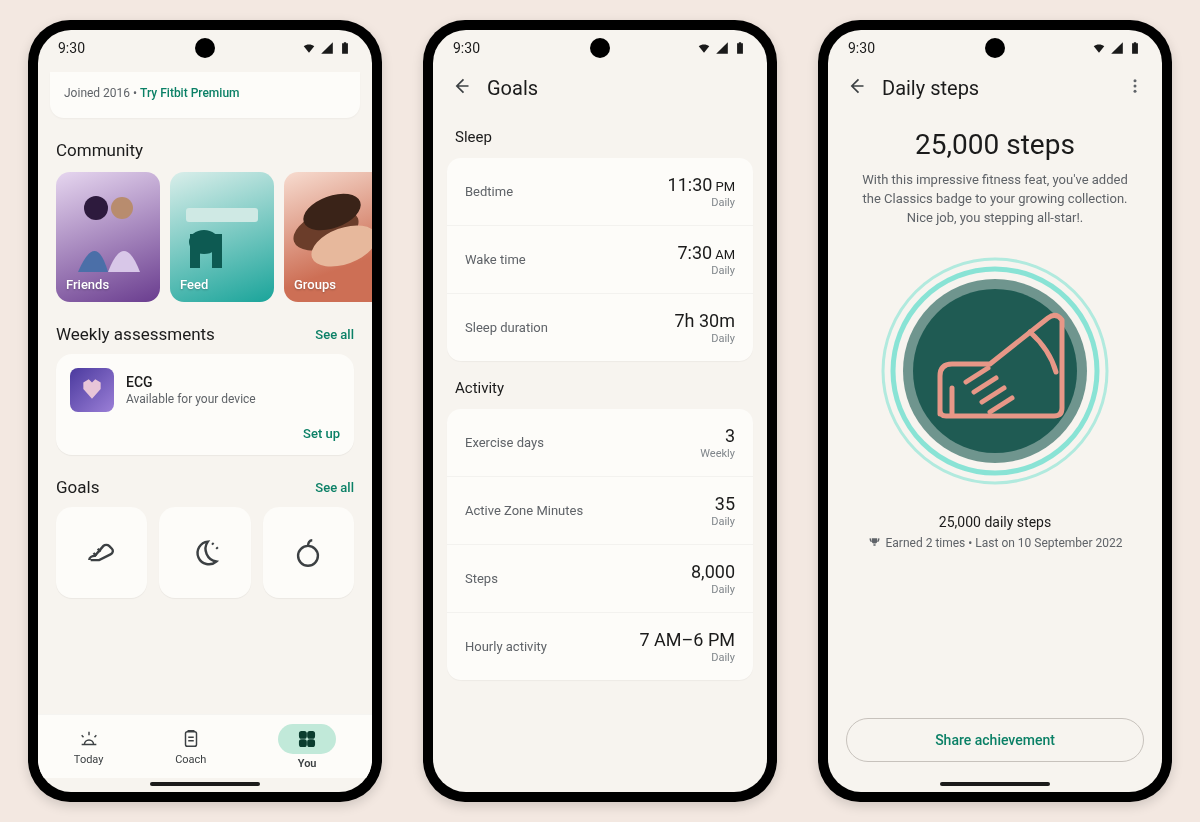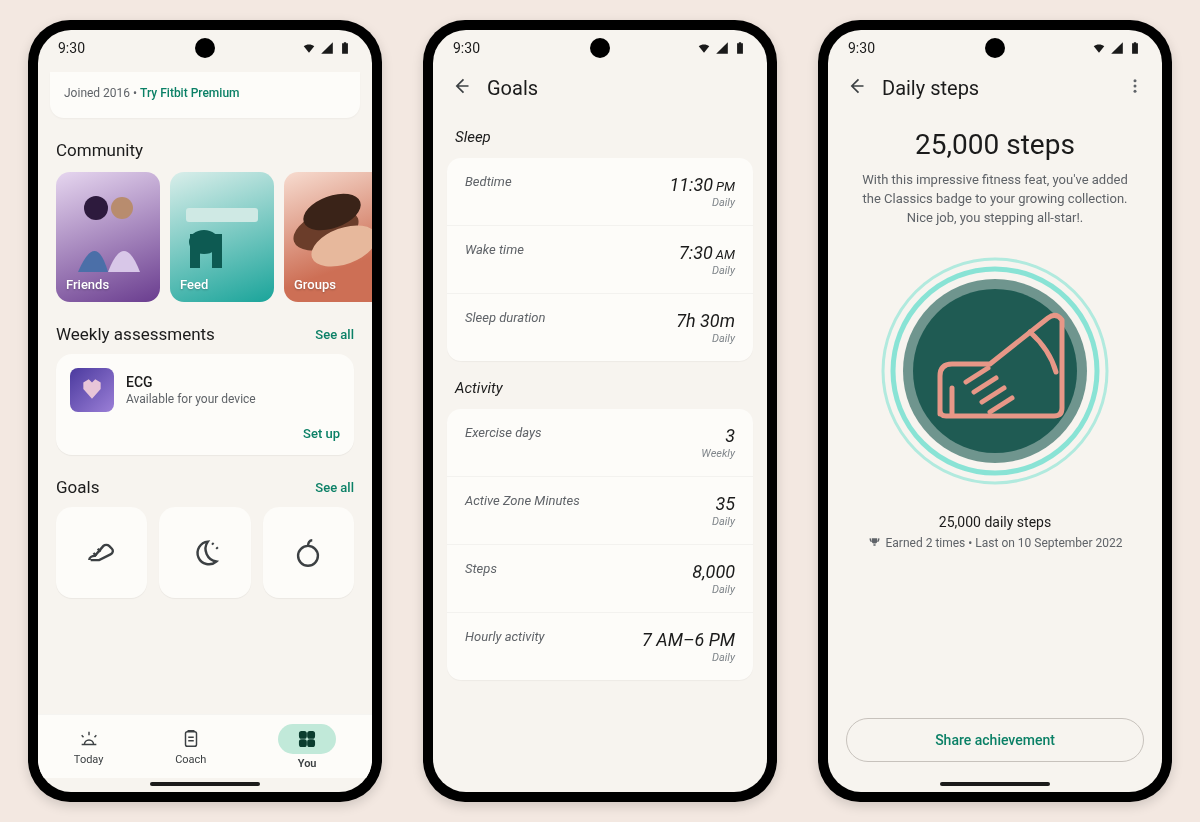--- a/index.html
+++ b/index.html
@@ -116,30 +116,30 @@
   
   .appbar { display:flex; align-items:center; gap:16px; padding:4px 18px 4px; height:44px; flex-shrink:0; }
   .back-arrow svg { width:20px; height:20px; stroke:#3c4043; stroke-width:2; fill:none; }
   .appbar-title { font-size:20px; color:#1b1b1b; }
   .s2-group-title { font-size:15px; color:#1b1b1b; margin:18px 22px 12px; }
   .setting-list {
     background:#fdfcf9; border-radius:14px; margin:0 14px;
     box-shadow: 0 1px 1px rgba(0,0,0,.04);
   }
   .setting-row {
-    display:flex; justify-content:space-between; 
+    display:flex; justify-content:space-between; align-items:center;
     padding:16px 18px; border-bottom:1px solid rgba(0,0,0,.04);
   }
   .setting-row:last-child { border-bottom:none; }
   .setting-label { font-size:13px; color:#5f6368; }
   .setting-val { text-align:right; }
   .setting-val .main { font-size:18px; color:#1b1b1b; font-weight:400; }
   .setting-val .main .ampm { font-size:13px; margin-left:3px; }
   .setting-val .freq { font-size:11px; color:#80868b; margin-top:1px; }
-  .s2-body { flex:1; overflow:hidden;font-style:italic; }
+  .s2-body { flex:1; overflow:hidden; }
   
   .s3-body { flex:1; padding:0 18px; display:flex; flex-direction:column; align-items:center; }
   .dots-menu svg { width:18px; height:18px; fill:#5f6368; }
   .s3-headline { font-size:28px; color:#1b1b1b; margin-top:18px; text-align:center; }
   .s3-desc { font-size:13px; color:#5f6368; text-align:center; margin-top:10px; line-height:1.45; padding:0 6px; }
   .badge-wrap { margin-top:28px; width:230px; height:230px; position:relative; }
   .s3-sub { font-size:14px; color:#1b1b1b; margin-top:28px; }
   .s3-earned { font-size:12px; color:#5f6368; margin-top:6px; display:flex; align-items:center; gap:5px; }
   .s3-earned svg { width:13px; height:13px; fill:#5f6368; }
   .share-btn {

